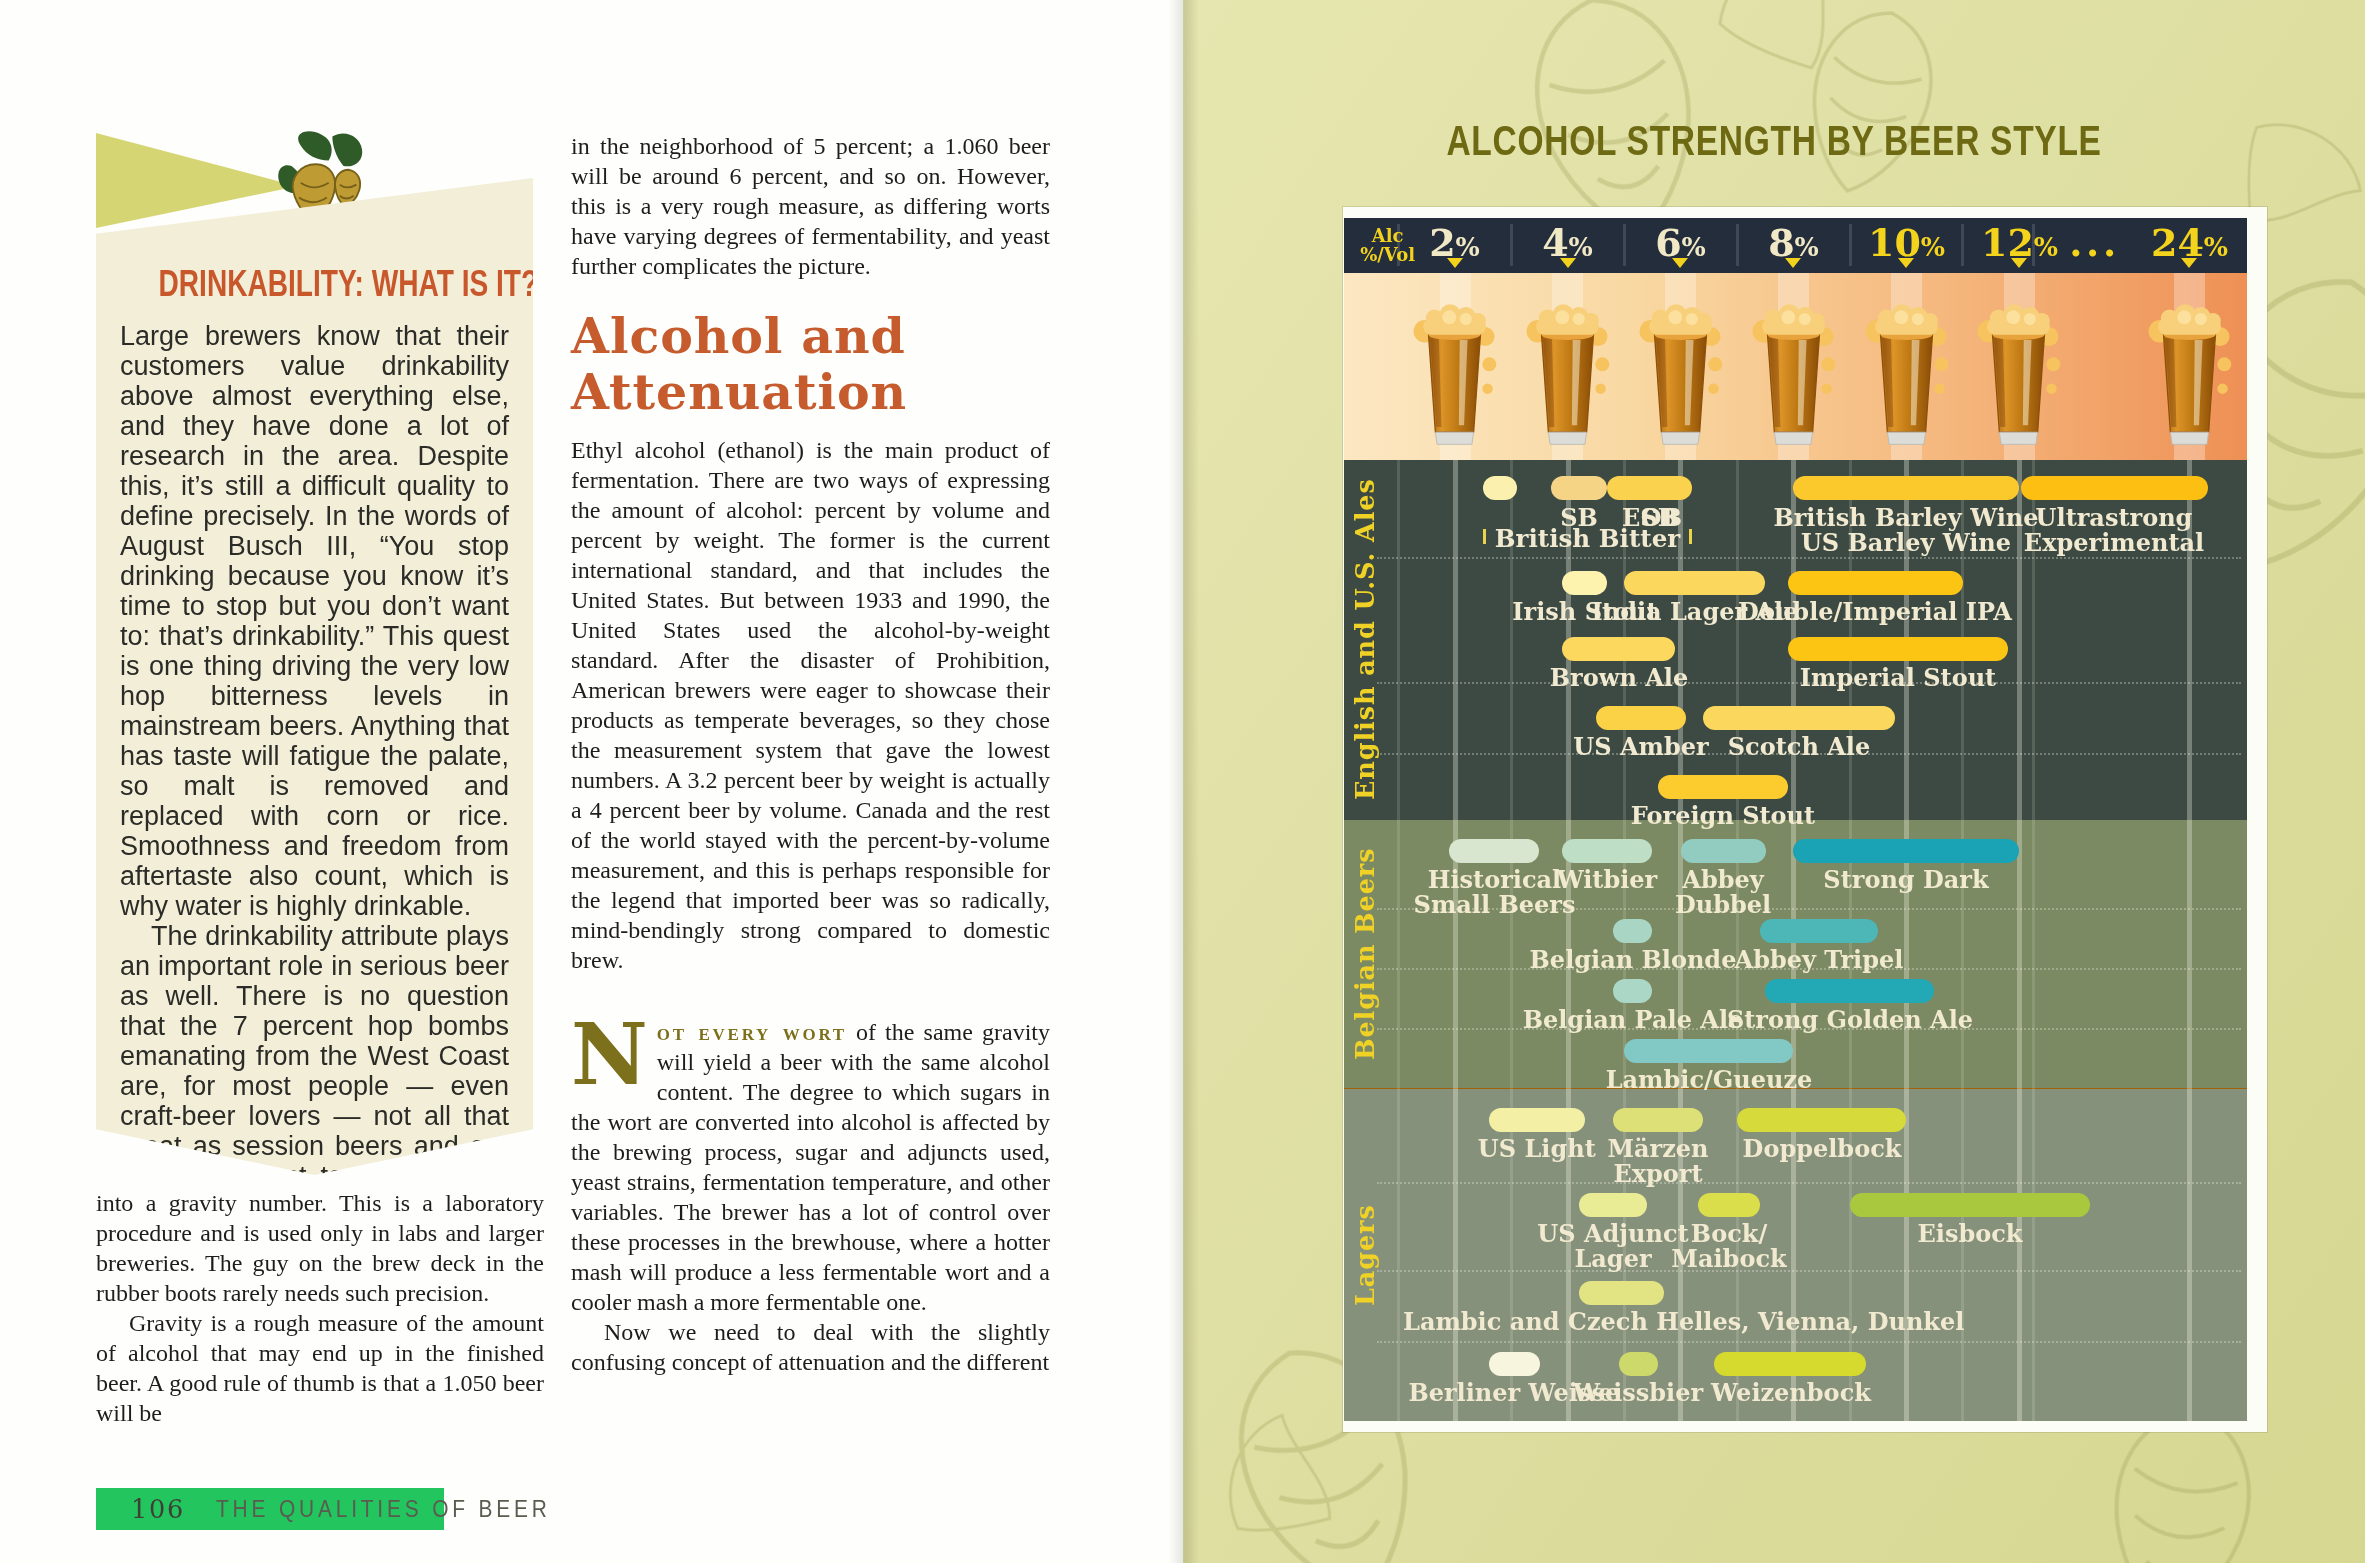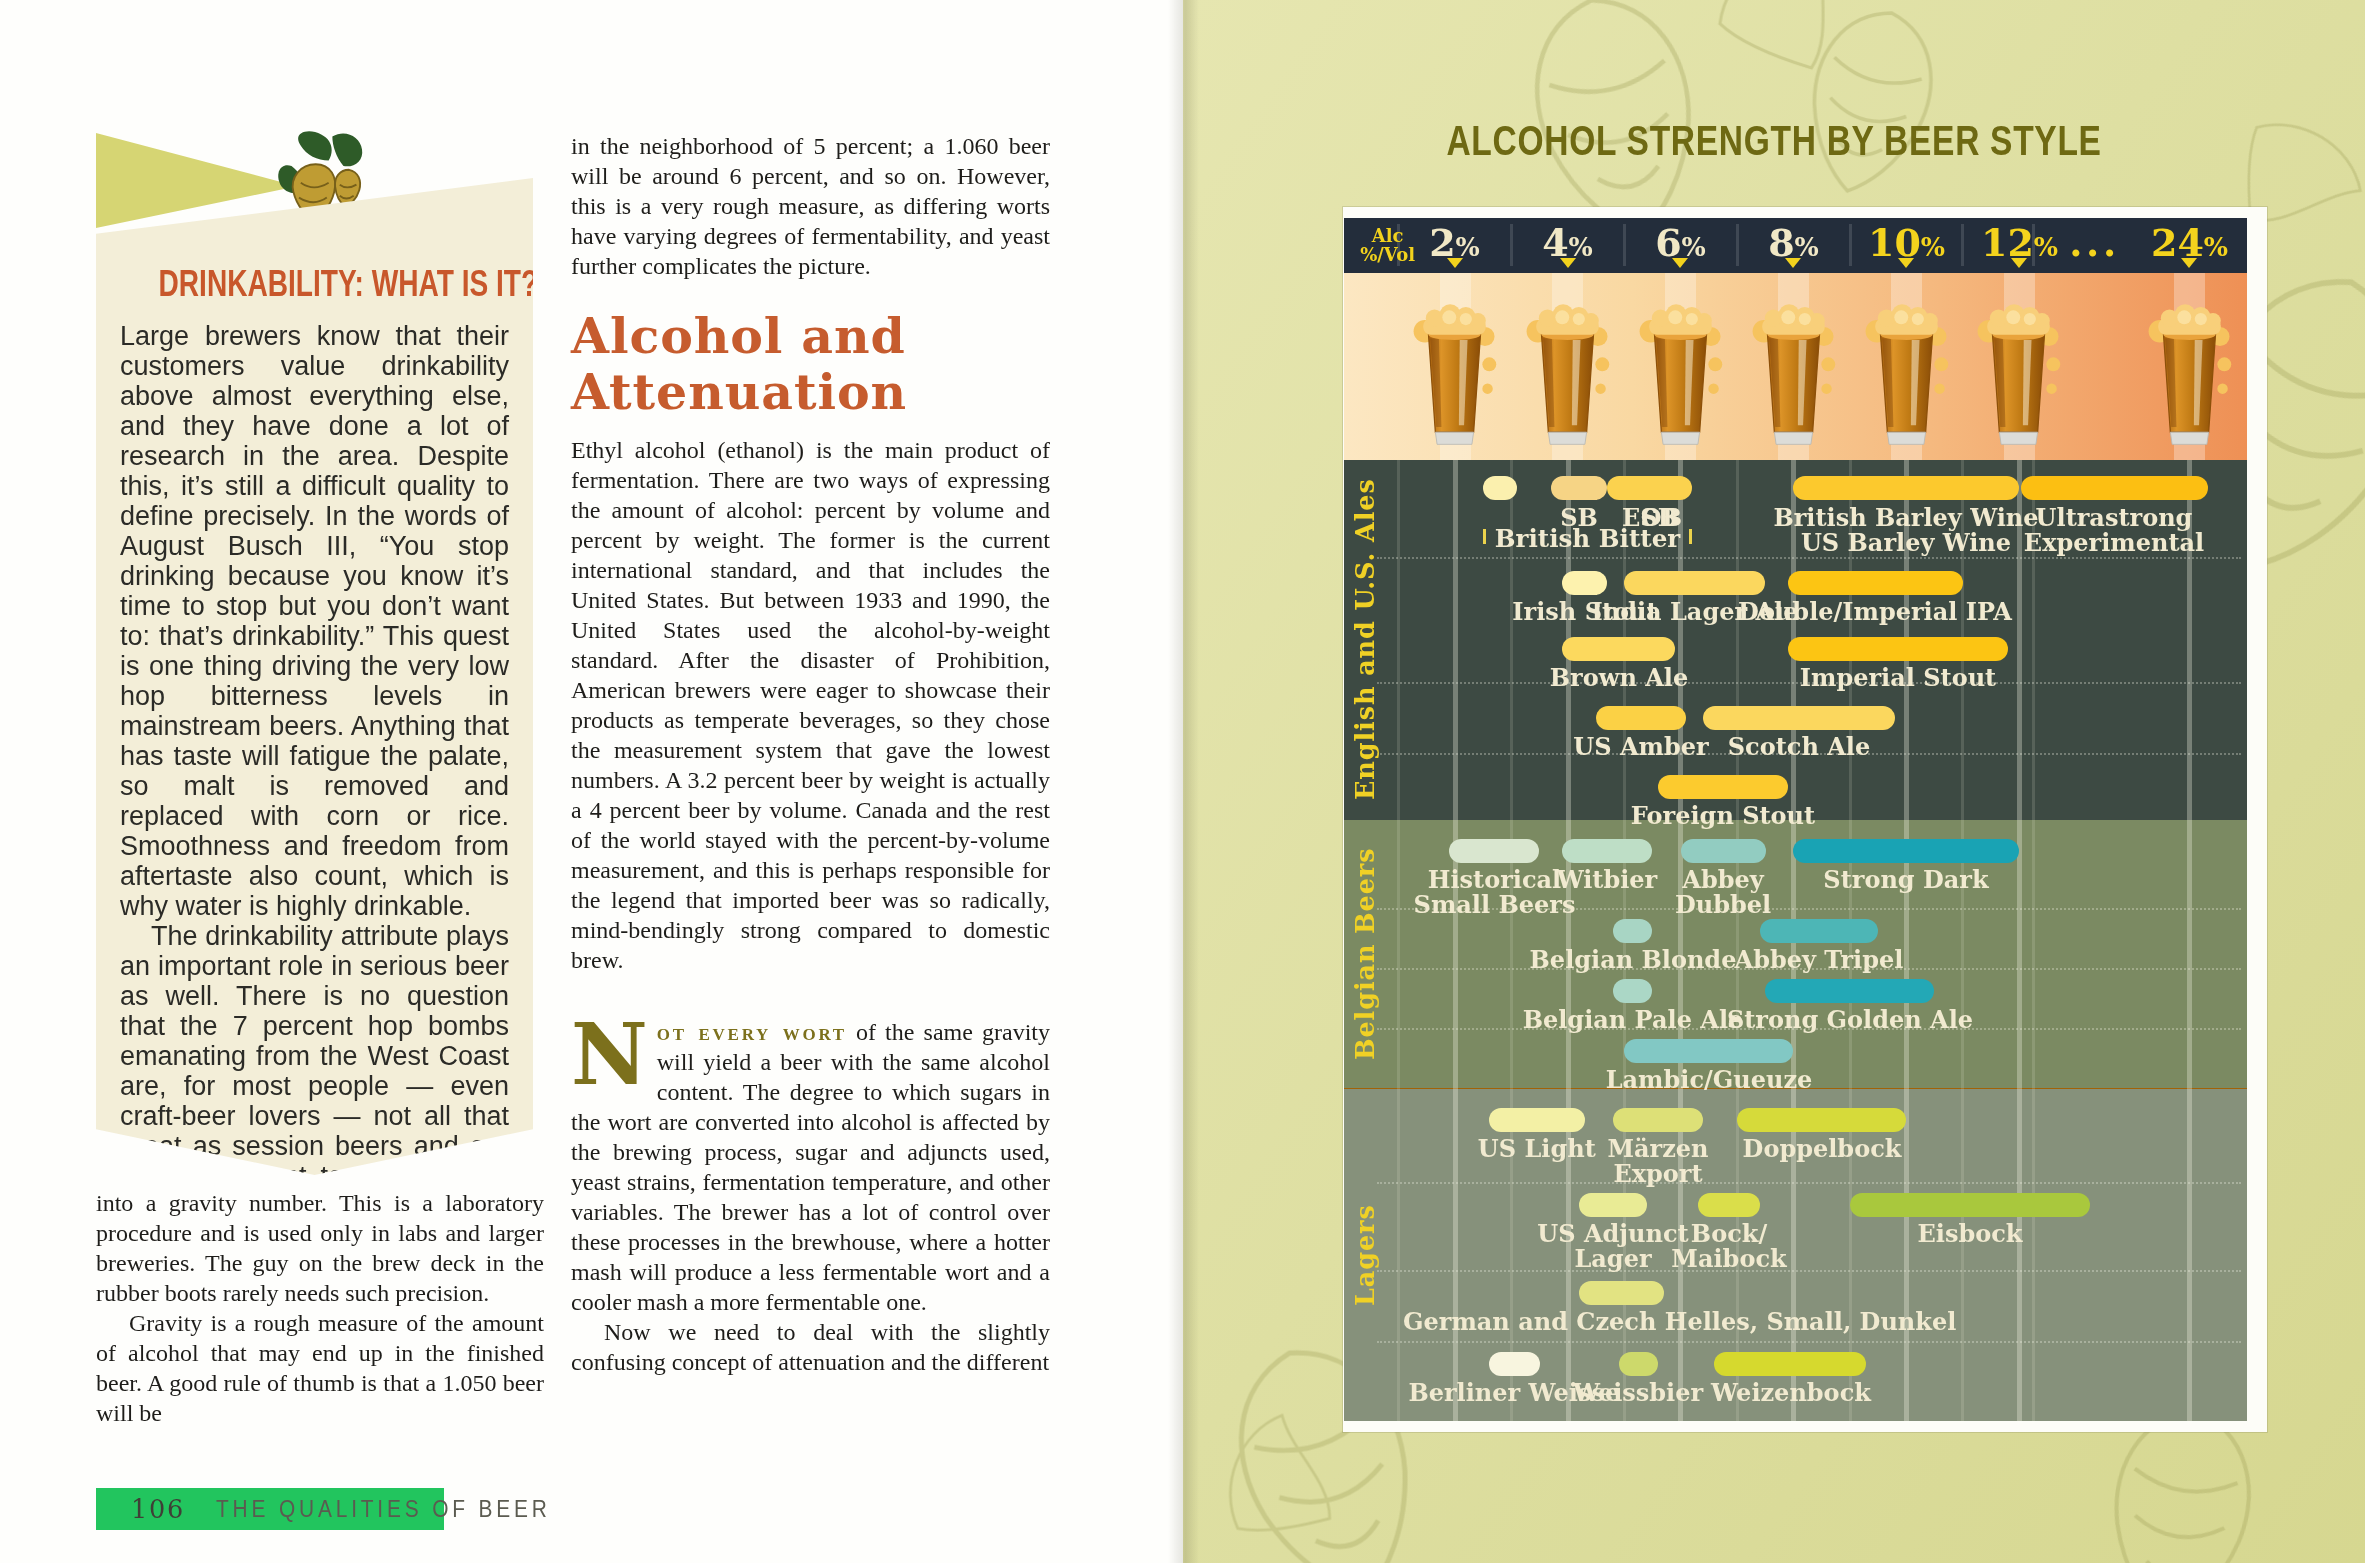--- a/index.html
+++ b/index.html
@@ -401,21 +401,21 @@
         <div class="abs blab" style="left: 203px; top: 1004px;">
           <div>Bock/</div>
           <div>Maibock</div>
         </div>
         <div class="abs bar" style="left: 506px; top: 975px; width: 240px; background: rgb(169, 200, 61);"></div>
         <div class="abs blab" style="left: 444px; top: 1004px;">
           <div>Eisbock</div>
         </div>
         <div class="abs bar" style="left: 235px; top: 1063px; width: 85px; background: rgb(226, 227, 130);"></div>
         <div class="abs blab" style="left: 59px; top: 1092px;">
-          <div>German and Czech Helles, Small, Dunkel</div>
+          <div>Lambic and Czech Helles, Vienna, Dunkel</div>
         </div>
         <div class="abs bar" style="left: 145px; top: 1134px; width: 51px; background: rgb(248, 245, 223);"></div>
         <div class="abs blab" style="left: -11.7px; top: 1163px;">
           <div>Berliner Weisse</div>
         </div>
         <div class="abs bar" style="left: 275px; top: 1134px; width: 39px; background: rgb(205, 217, 107);"></div>
         <div class="abs blab" style="left: 112px; top: 1163px;">
           <div>Weissbier</div>
         </div>
         <div class="abs bar" style="left: 370px; top: 1134px; width: 152px; background: rgb(214, 217, 46);"></div>

